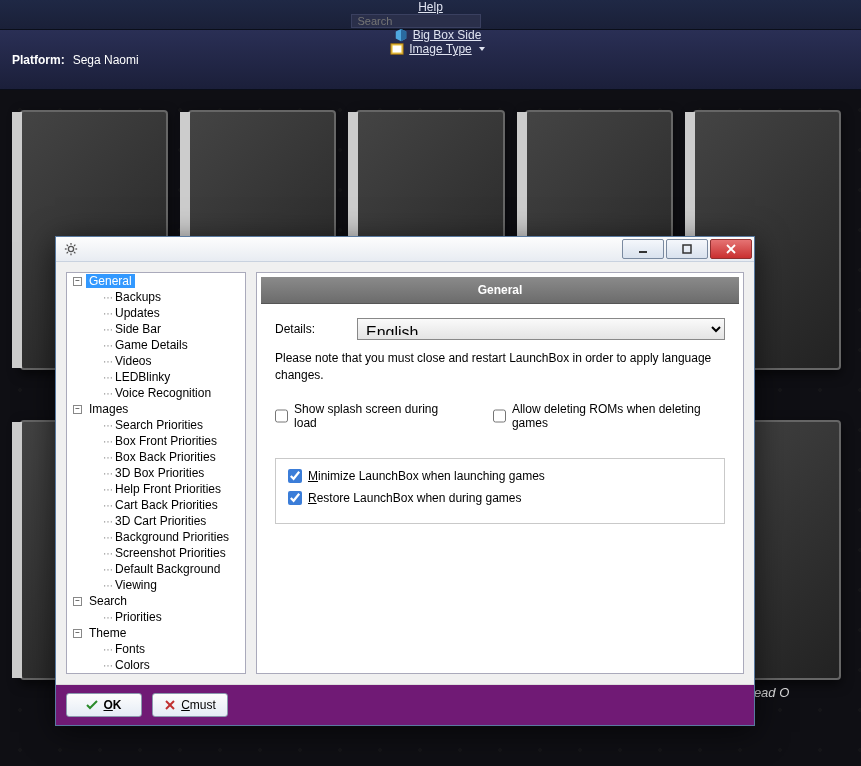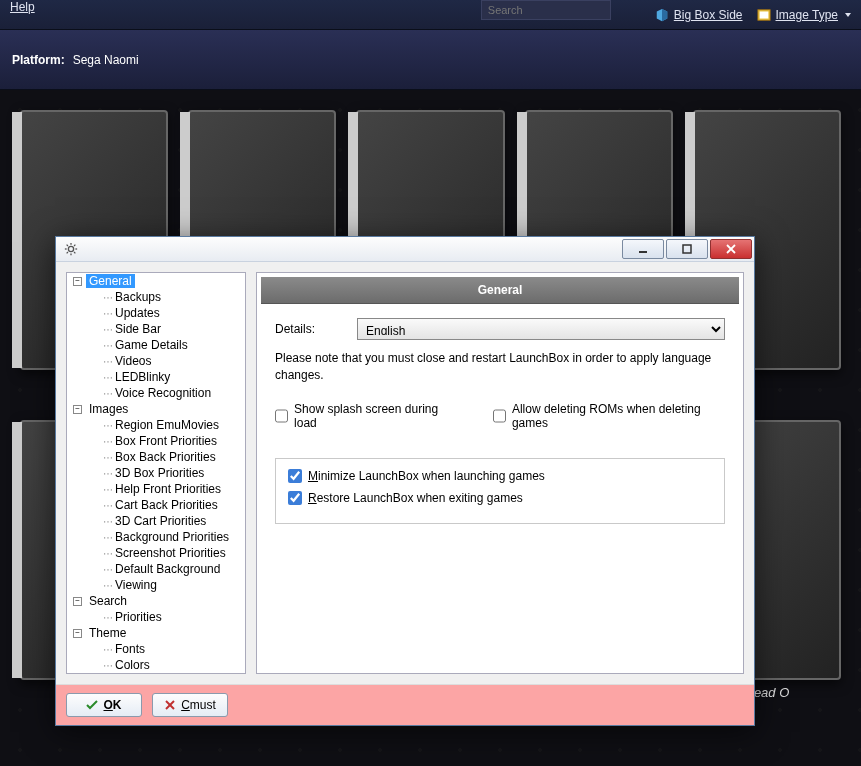--- a/index.html
+++ b/index.html
@@ -10,23 +10,25 @@
   width: 861px;
   height: 766px;
   overflow: hidden;
   position: relative;
 }
 
 .topbar {
   height: 30px;
   background: linear-gradient(#1f2845, #1a2038);
   display: flex;
+  align-items: center;
   padding: 0 10px;
   color: #dfe3f0;
   border-bottom: 1px solid #0a0e1a;
+  flex-direction: column;
 }
 .topbar .menu { text-decoration: underline; cursor: default; }
 .topbar .spacer { flex: 1; }
 .search-box {
   width: 130px; height: 20px;
   background: #2a2f4a;
   border: 1px solid #3a4060;
   color: #aab;
   padding: 0 6px;
   font-size: 11px;
@@ -167,37 +169,37 @@
   border-bottom:1px solid #555;
   margin:4px;
 }
 .form-area { padding: 10px 18px; }
 .form-row { display:flex; align-items:center; margin-bottom:10px; gap:12px; }
 .form-row label { width:70px; }
 select.combo {
   flex:1; height:22px;
   border:1px solid #888;
   background: linear-gradient(#fafafa,#e4e4e4);
-  font-size:12px;
+  font-size:16px;
   padding:4px 4px;
 }
 .note { margin: 8px 0 18px; line-height:1.4; }
 .check-row { display:flex; align-items:center; gap:6px; margin-bottom:8px; }
 .check-row input[type=checkbox] { width:14px; height:14px; }
 .check-pair { display:flex; gap:40px; margin-bottom:20px; }
 .group-box {
   border:1px solid #c9c9c9;
   padding: 10px 12px;
   margin-top:8px;
 }
 .hotkey { text-decoration: underline; }
 
 .dialog-footer {
   padding: 8px 10px;
-  background:#fca5a5;
+  background:#701a75;
   display:flex; gap:10px;
   border-top:1px solid #ddd;
 }
 .btn {
   height:24px;
   min-width:76px;
   border:1px solid #8a9aad;
   background: linear-gradient(#fdfdfd,#e5ecf5);
   border-radius:3px;
   display:flex; align-items:center; justify-content:center;
@@ -346,21 +348,21 @@
             <span>Voice Recognition</span>
           </div>
       </div>
       <div class="tree-item">
         <span class="tree-toggle">−</span>
         <span class="tree-label">Images</span>
       </div>
       <div class="tree-children">
         <div class="tree-item">
             <span class="dotline">⋯</span>
-            <span>Region EmuMovies</span>
+            <span>Search Priorities</span>
           </div>
         <div class="tree-item">
             <span class="dotline">⋯</span>
             <span>Box Front Priorities</span>
           </div>
         <div class="tree-item">
             <span class="dotline">⋯</span>
             <span>Box Back Priorities</span>
           </div>
         <div class="tree-item">
@@ -442,21 +444,21 @@
             <span>Allow deleting ROMs when deleting games</span>
           </div>
         </div>
         <div class="group-box">
           <div class="check-row">
             <input type="checkbox" class="cb-blue" checked="" style="">
             <span><span class="hotkey">M</span><span>inimize LaunchBox when launching games</span></span>
           </div>
           <div class="check-row">
             <input type="checkbox" class="cb-blue" checked="" style="">
-            <span><span class="hotkey">R</span><span>estore LaunchBox when exiting games</span></span>
+            <span><span class="hotkey">R</span><span>estore LaunchBox when during games</span></span>
           </div>
         </div>
       </div>
     </div>
   </div>
 
   <div class="dialog-footer">
     <div class="btn">
       <svg width="12" height="12" viewBox="0 0 12 12">
           <path d="M1 6l3 3 7-7" fill="none" stroke="#2a8a2a" stroke-width="2"></path>

